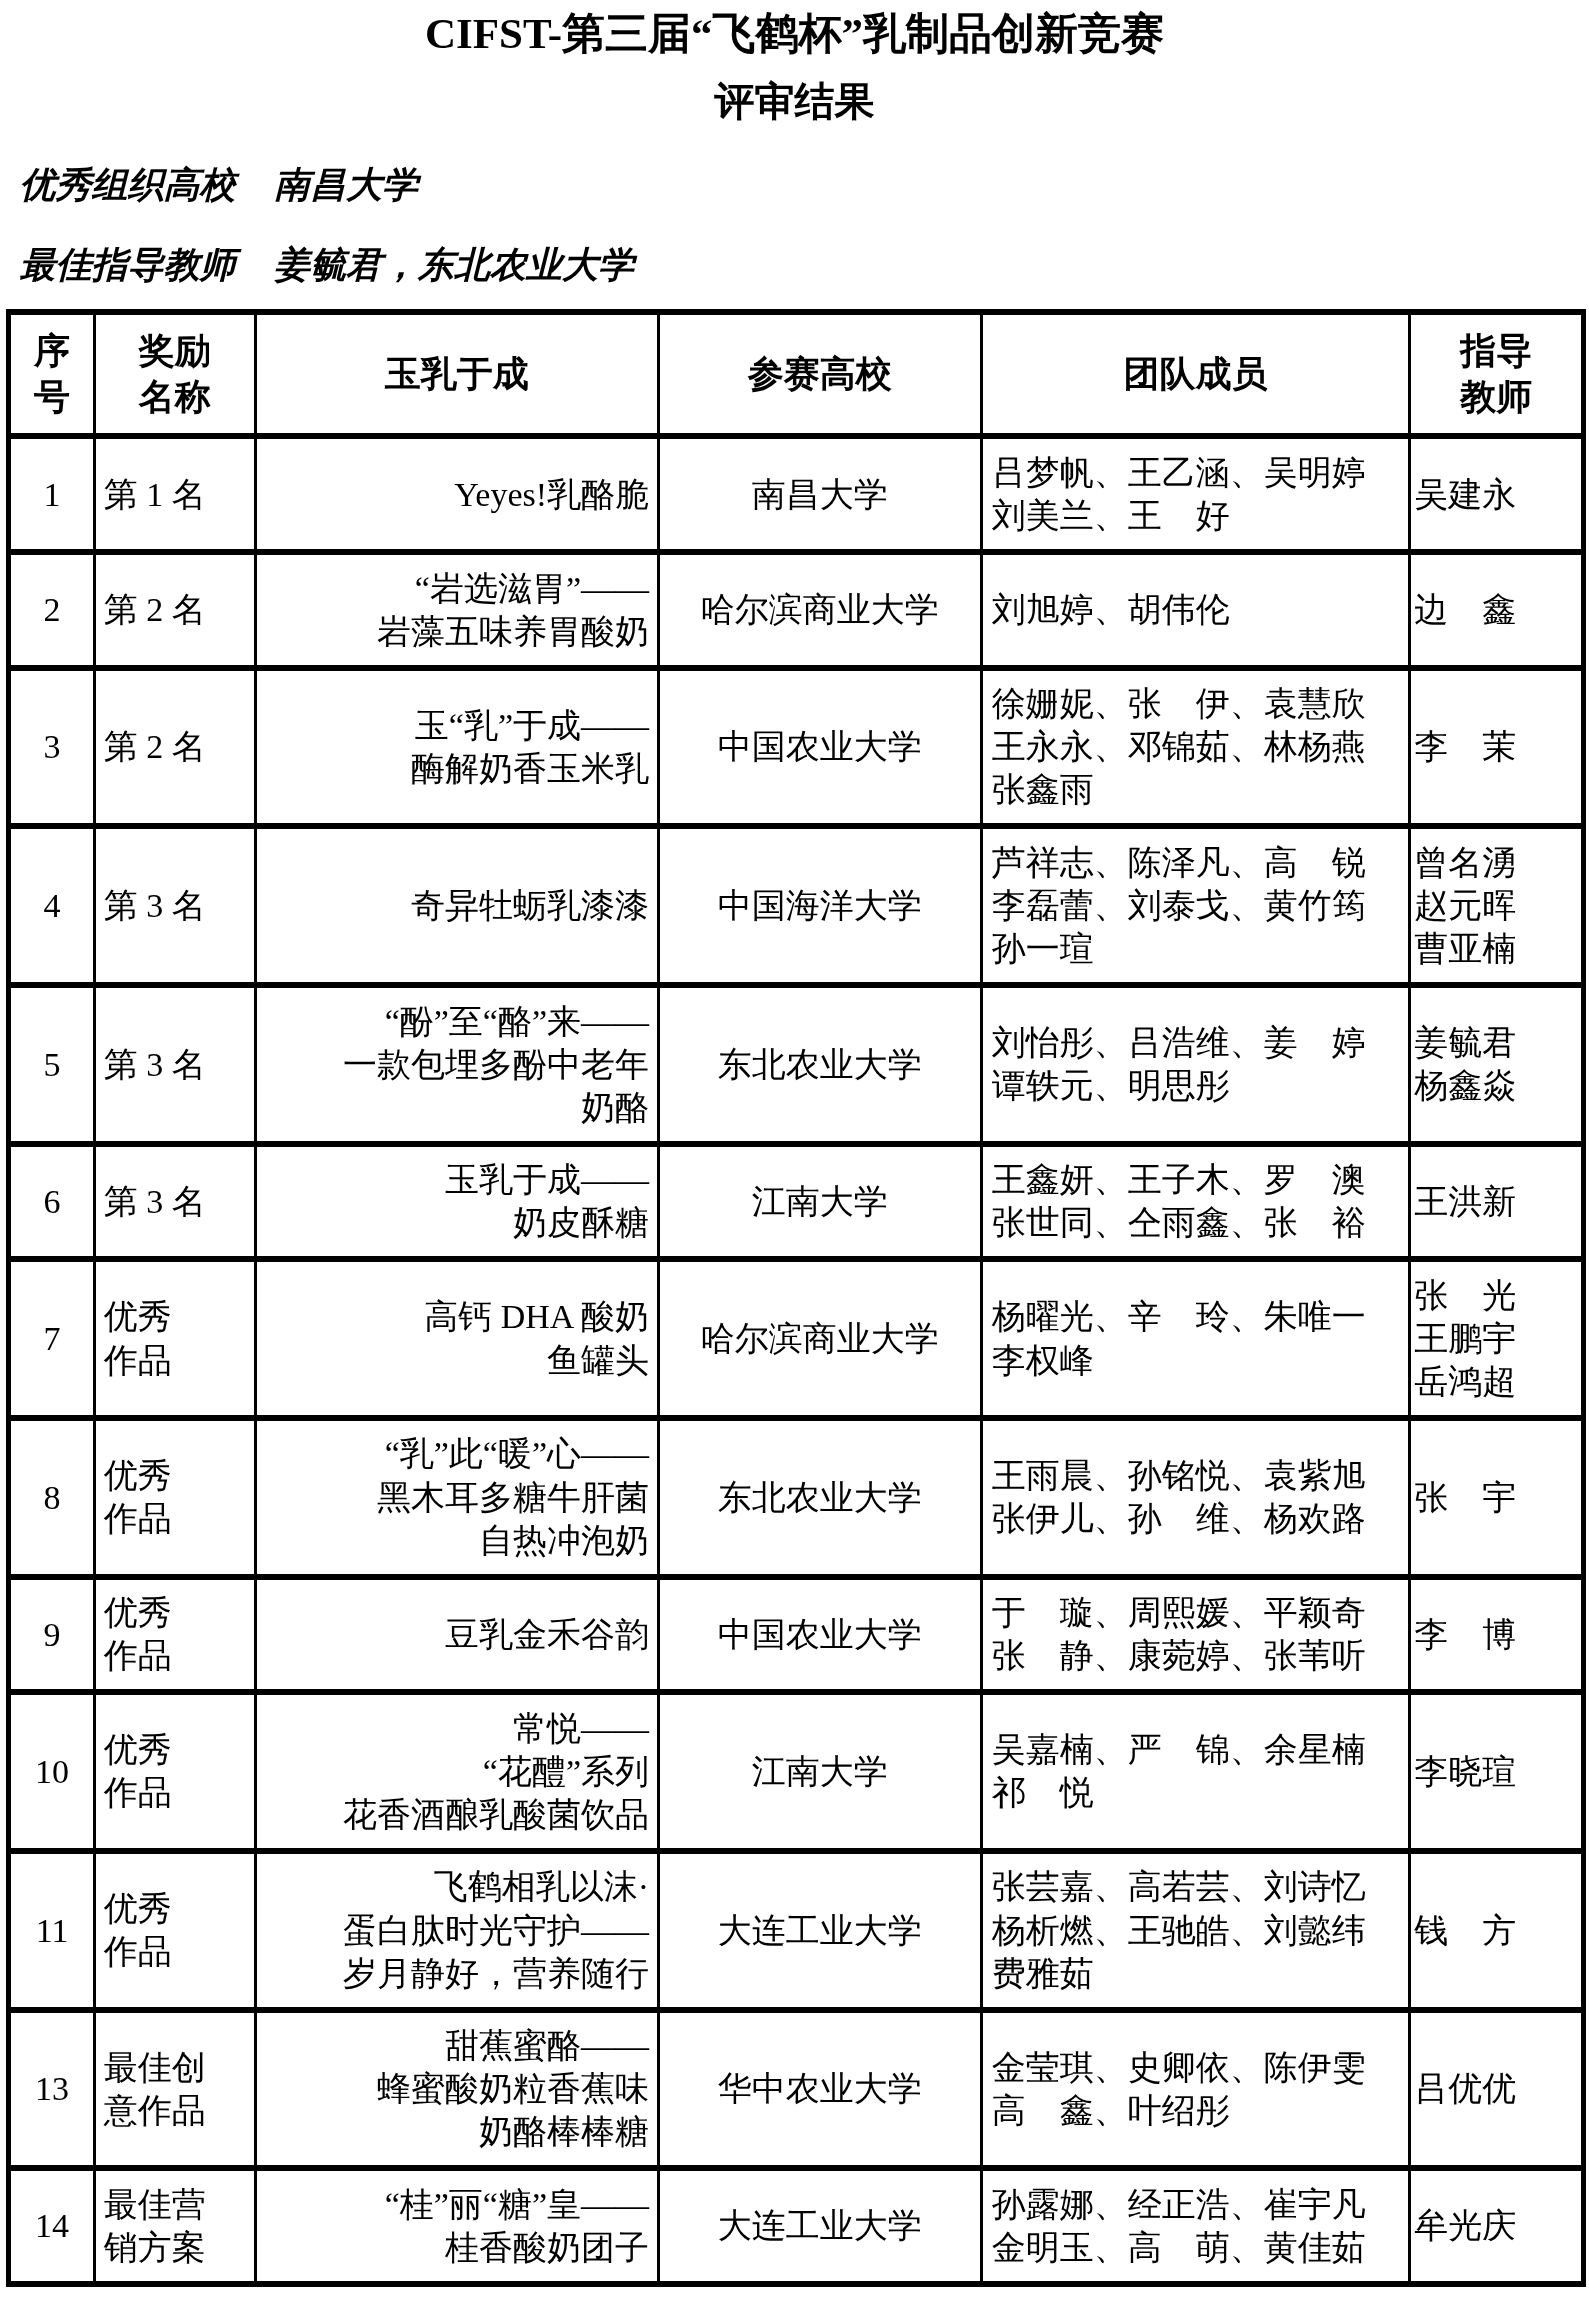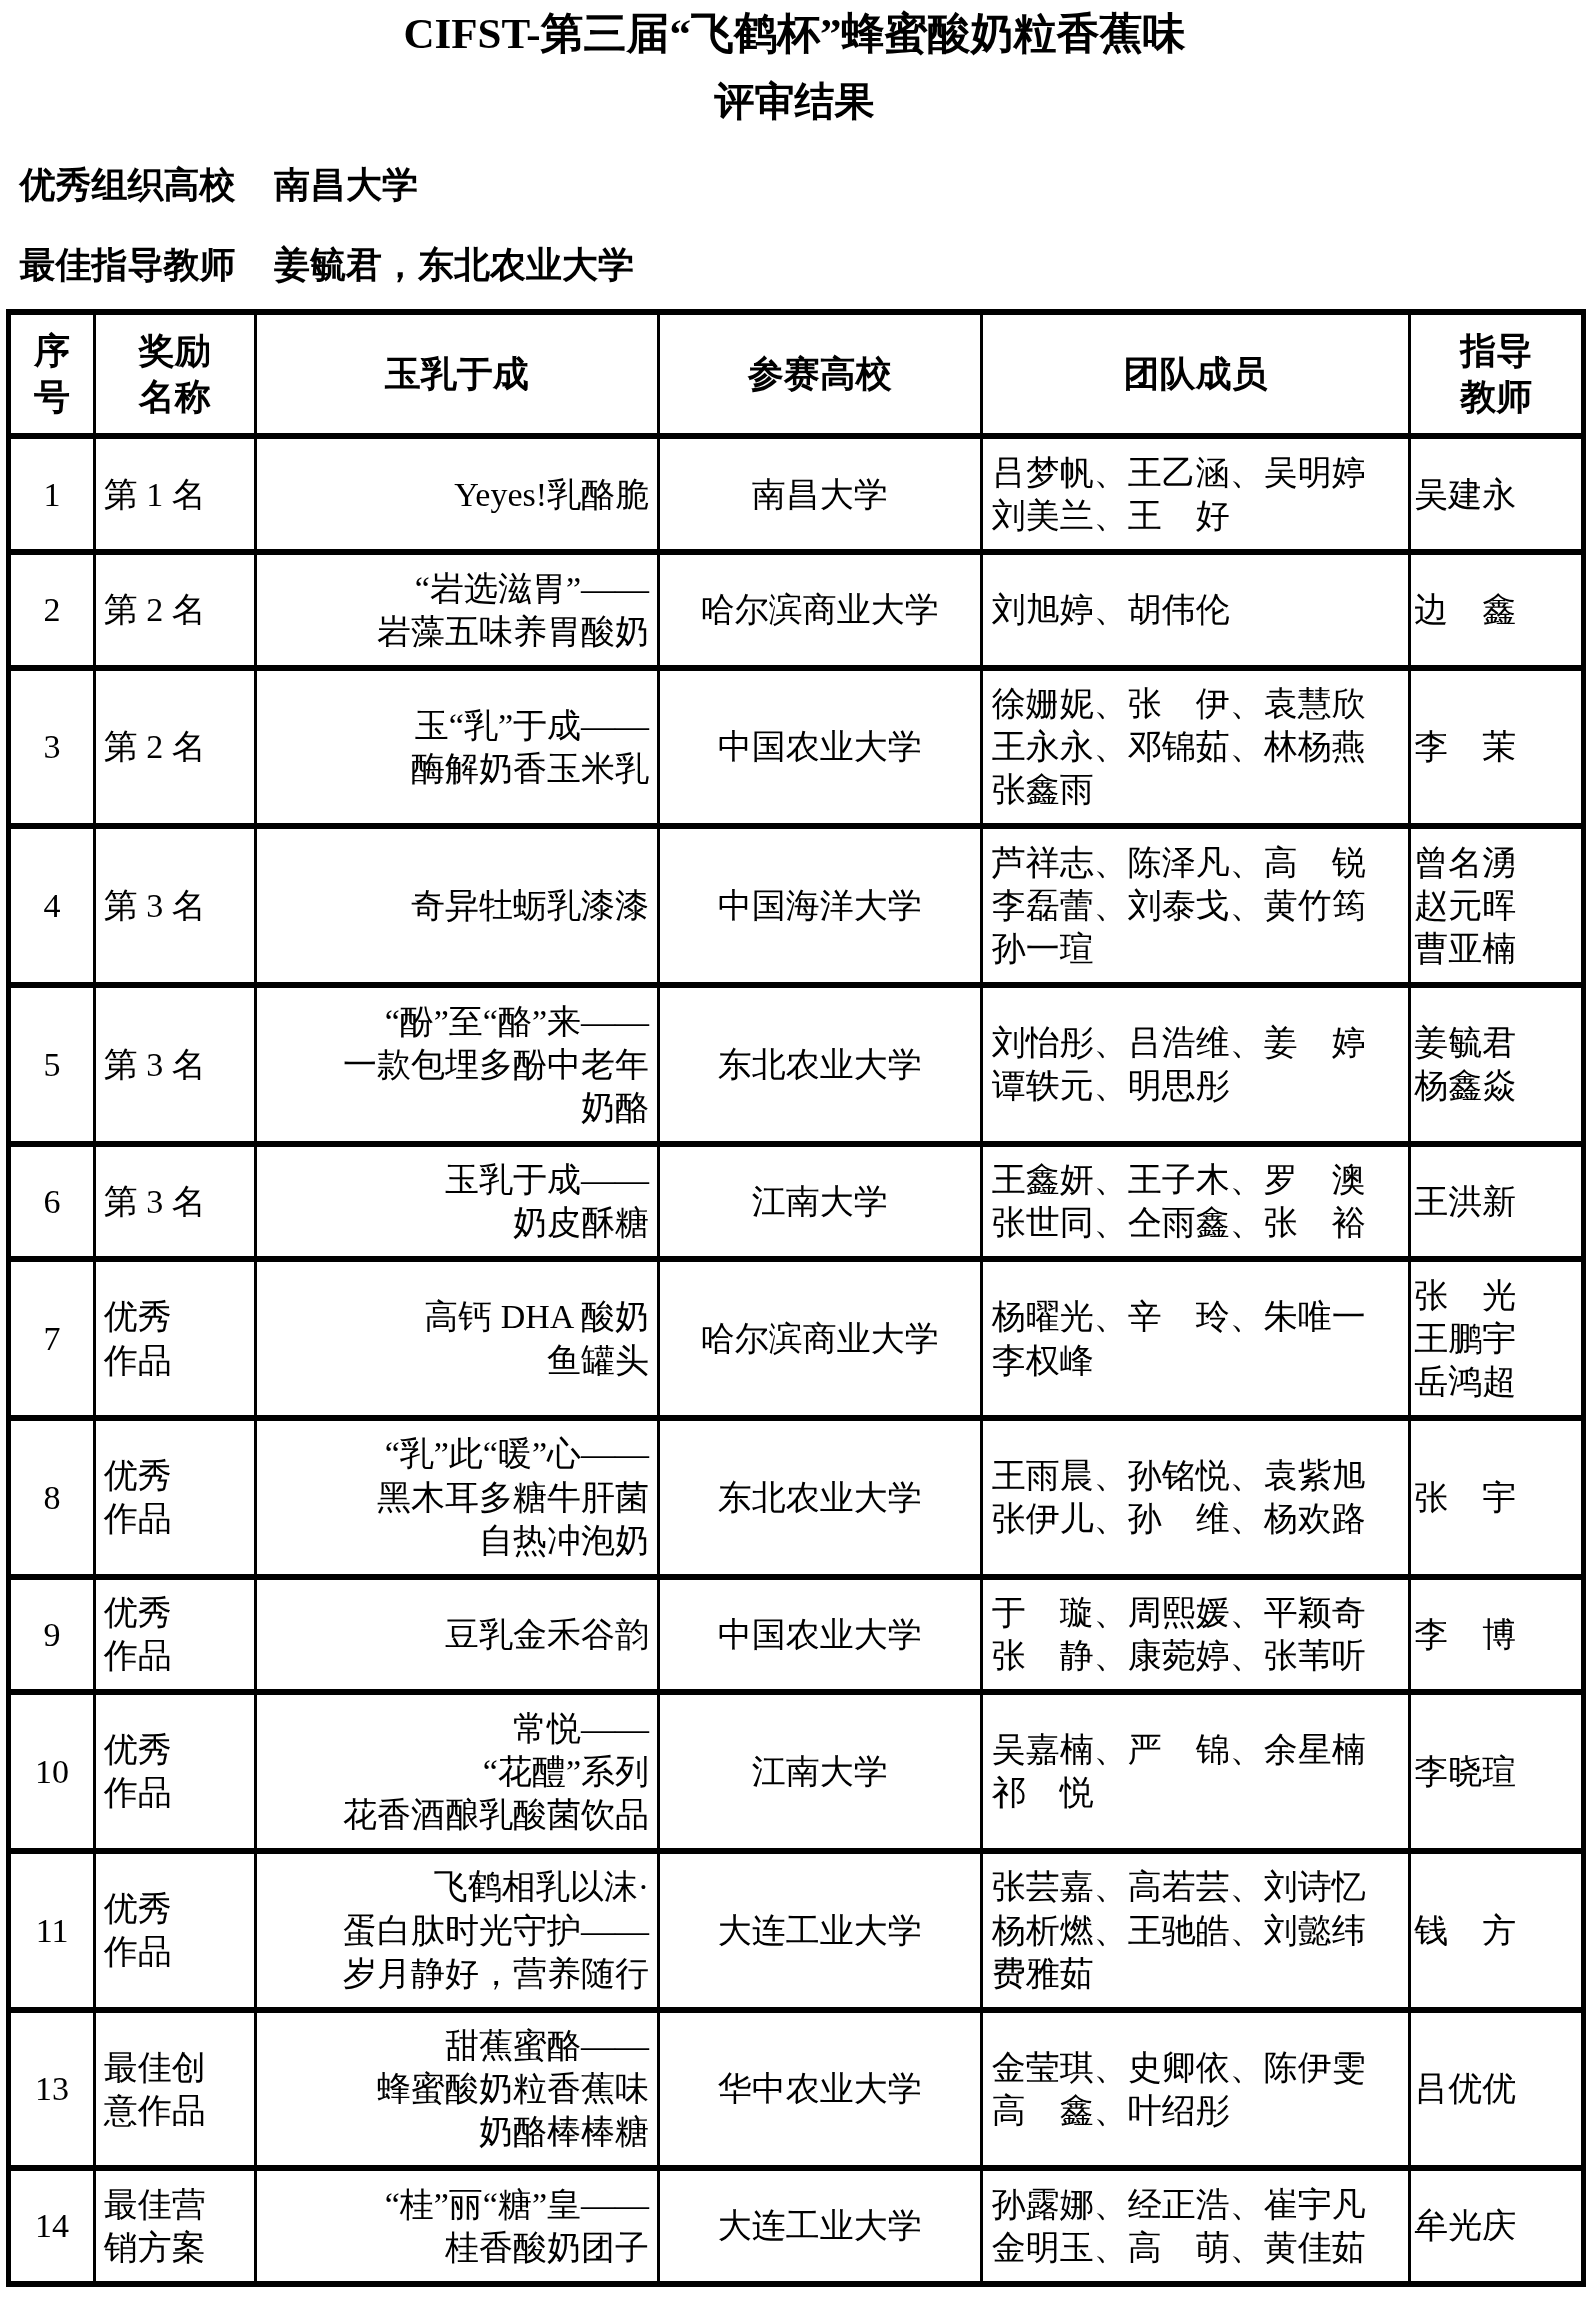--- a/index.html
+++ b/index.html
@@ -30,20 +30,21 @@
     text-align: center;
     font-size: 40px;
     font-weight: bold;
     line-height: 1.15;
   }
   .info-line {
     margin: 39px 0 0 19.4px;
     font-size: 36px;
     font-weight: bold;
     line-height: 1.2;
+    font-style: italic;
   }
   .info-line + .info-line { margin-top: 37px; }
   .info-label { display: inline; }
   .info-value { display: inline; margin-left: 29.5px; }
   table.results {
     table-layout: fixed;
     border-collapse: collapse;
     width: 1580px;
     margin: 22px 3.1px 0 6.2px;
     border: 5.4px solid #000000;
@@ -82,21 +83,21 @@
   col.w-work    { width: 25.6%; }
   col.w-school  { width: 20.5%; }
   col.w-team    { width: 27.2%; }
   col.w-teacher { width: 11.05%; }
 </style>
 </head>
 <body>
 
 <div class="page">
 
-  <div class="doc-title">CIFST-第三届“飞鹤杯”蜂蜜酸奶粒香蕉味</div>
+  <div class="doc-title">CIFST-第三届“飞鹤杯”乳制品创新竞赛</div>
 
   <div class="doc-subtitle">评审结果</div>
 
   <div class="info-line">
     <span class="info-label">优秀组织高校</span>
     <span class="info-value">南昌大学</span>
   </div>
 
   <div class="info-line">
     <span class="info-label">最佳指导教师</span>

